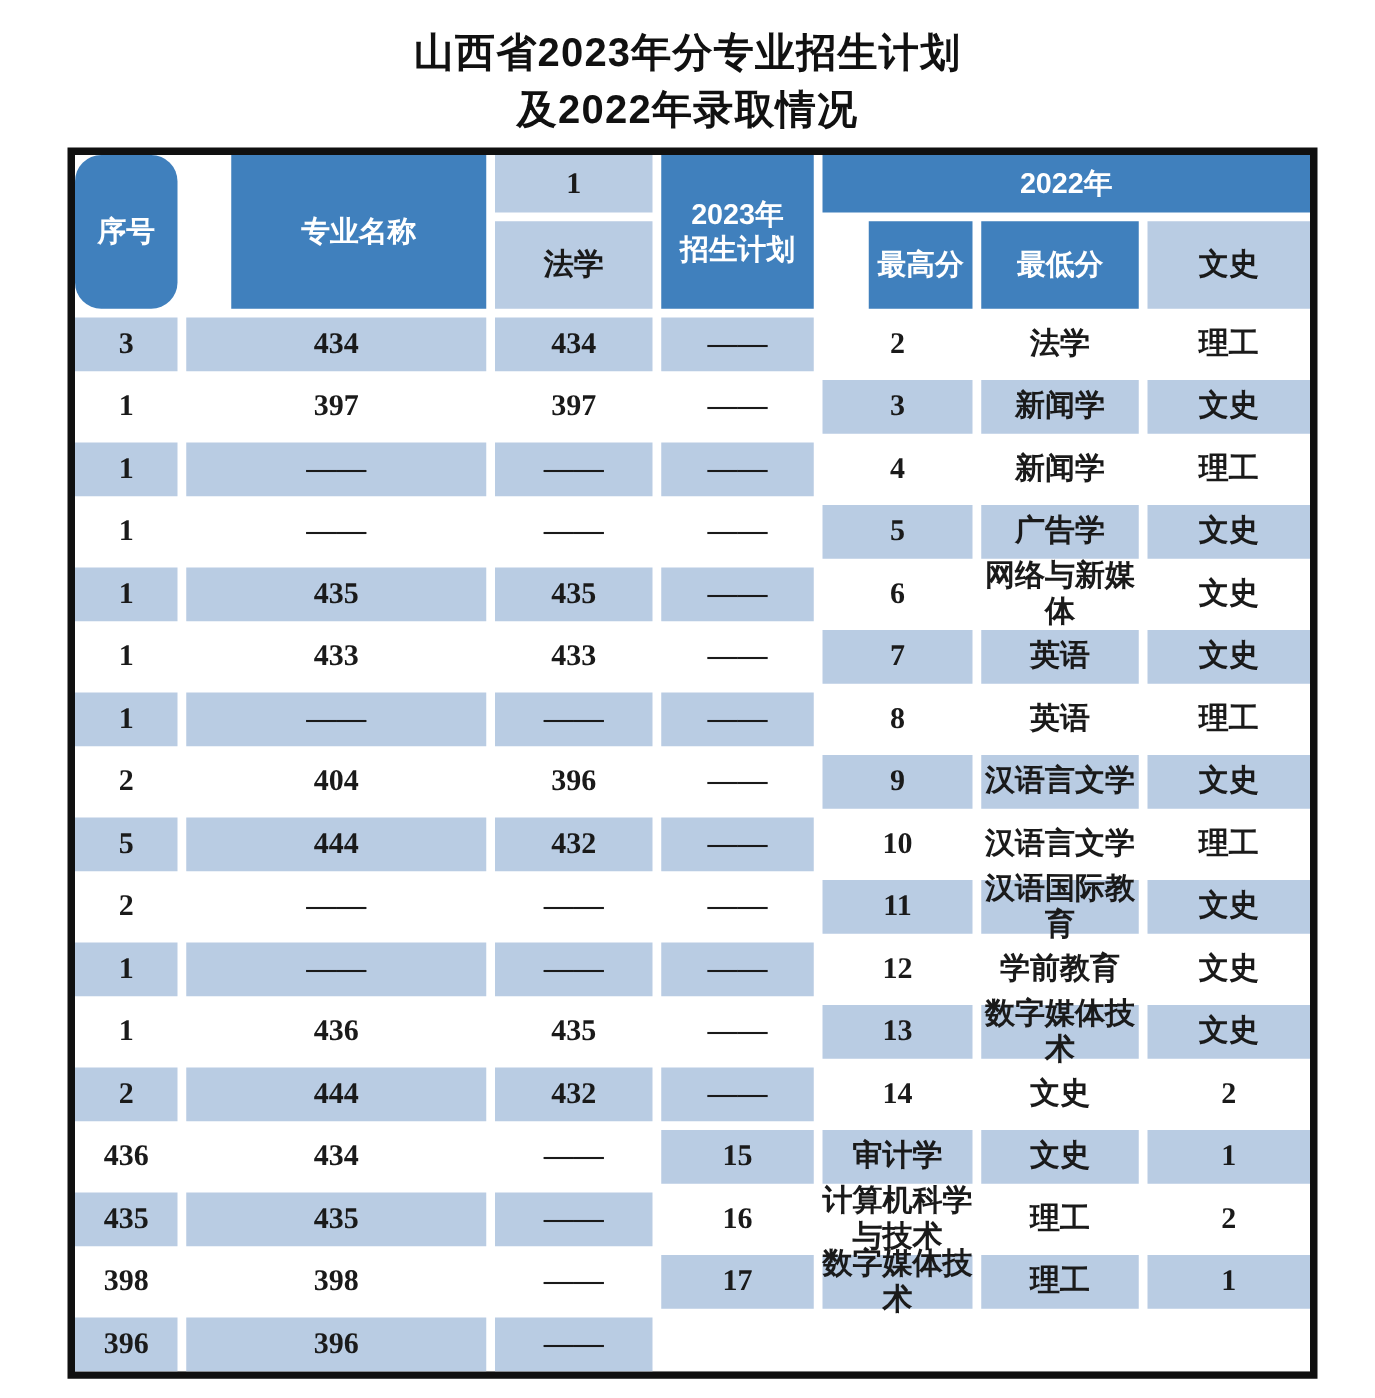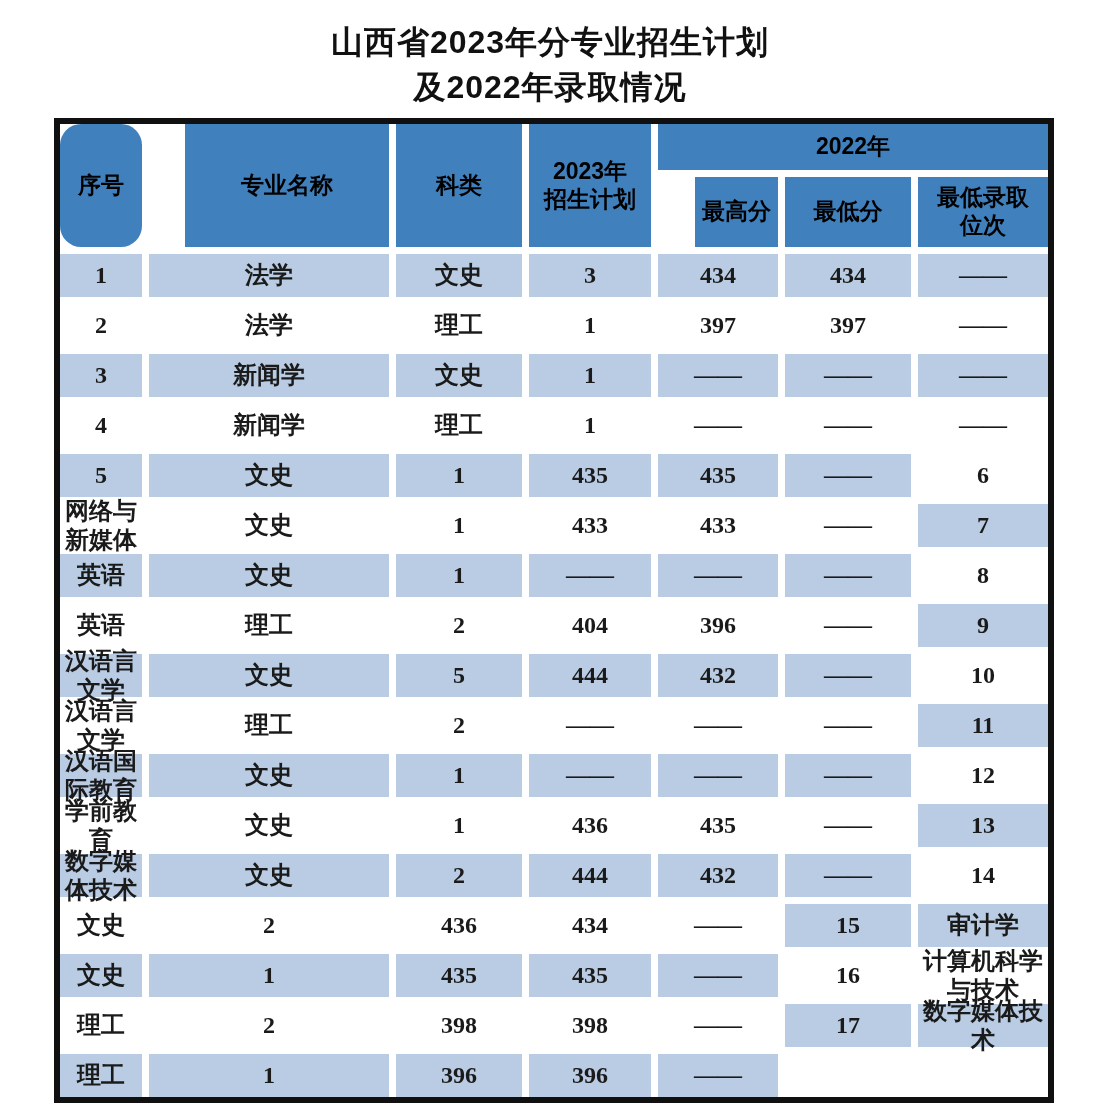--- a/index.html
+++ b/index.html
@@ -48,21 +48,21 @@
   .cell {
     display: flex;
     align-items: center;
     justify-content: center;
     text-align: center;
     white-space: pre-line;
     line-height: 1.2;
   }
   .hcell {
     background: #4080bd;
-    color: #000000;
+    color: #ffffff;
     font-weight: 700;
     font-size: 23px;
     font-family: "Liberation Sans", "DejaVu Sans", sans-serif;
   }
   .dcell {
     color: #1a1a1a;
     font-weight: 700;
     font-size: 24px;
     font-family: "Liberation Serif", "DejaVu Serif", serif;
   }
@@ -84,28 +84,25 @@
 
   <div class="title">
     <div>山西省2023年分专业招生计划</div>
     <div>及2022年录取情况</div>
   </div>
 
   <div class="table-frame">
     <div class="grid">
       <div class="cell hcell h-index">序号</div>
       <div class="cell hcell h-major">专业名称</div>
-      <div class="cell hcell h-cat">科类</div>
       <div class="cell hcell h-plan">2023年
 招生计划</div>
       <div class="cell hcell h-2022">2022年</div>
       <div class="cell hcell h-max">最高分</div>
       <div class="cell hcell h-min">最低分</div>
-      <div class="cell hcell h-rank">最低录取
-位次</div>
 
     <div class="cell dcell alt">1</div>
         <div class="cell dcell alt">法学</div>
         <div class="cell dcell alt">文史</div>
         <div class="cell dcell alt">3</div>
         <div class="cell dcell alt">434</div>
         <div class="cell dcell alt">434</div>
         <div class="cell dcell alt">——</div>
         <div class="cell dcell plain">2</div>
         <div class="cell dcell plain">法学</div>
@@ -122,20 +119,21 @@
         <div class="cell dcell alt">——</div>
         <div class="cell dcell alt">——</div>
         <div class="cell dcell plain">4</div>
         <div class="cell dcell plain">新闻学</div>
         <div class="cell dcell plain">理工</div>
         <div class="cell dcell plain">1</div>
         <div class="cell dcell plain">——</div>
         <div class="cell dcell plain">——</div>
         <div class="cell dcell plain">——</div>
         <div class="cell dcell alt">5</div>
+        <div class="cell dcell alt">广告学</div>
         <div class="cell dcell alt">文史</div>
         <div class="cell dcell alt">1</div>
         <div class="cell dcell alt">435</div>
         <div class="cell dcell alt">435</div>
         <div class="cell dcell alt">——</div>
         <div class="cell dcell plain">6</div>
         <div class="cell dcell plain">网络与新媒体</div>
         <div class="cell dcell plain">文史</div>
         <div class="cell dcell plain">1</div>
         <div class="cell dcell plain">433</div>

